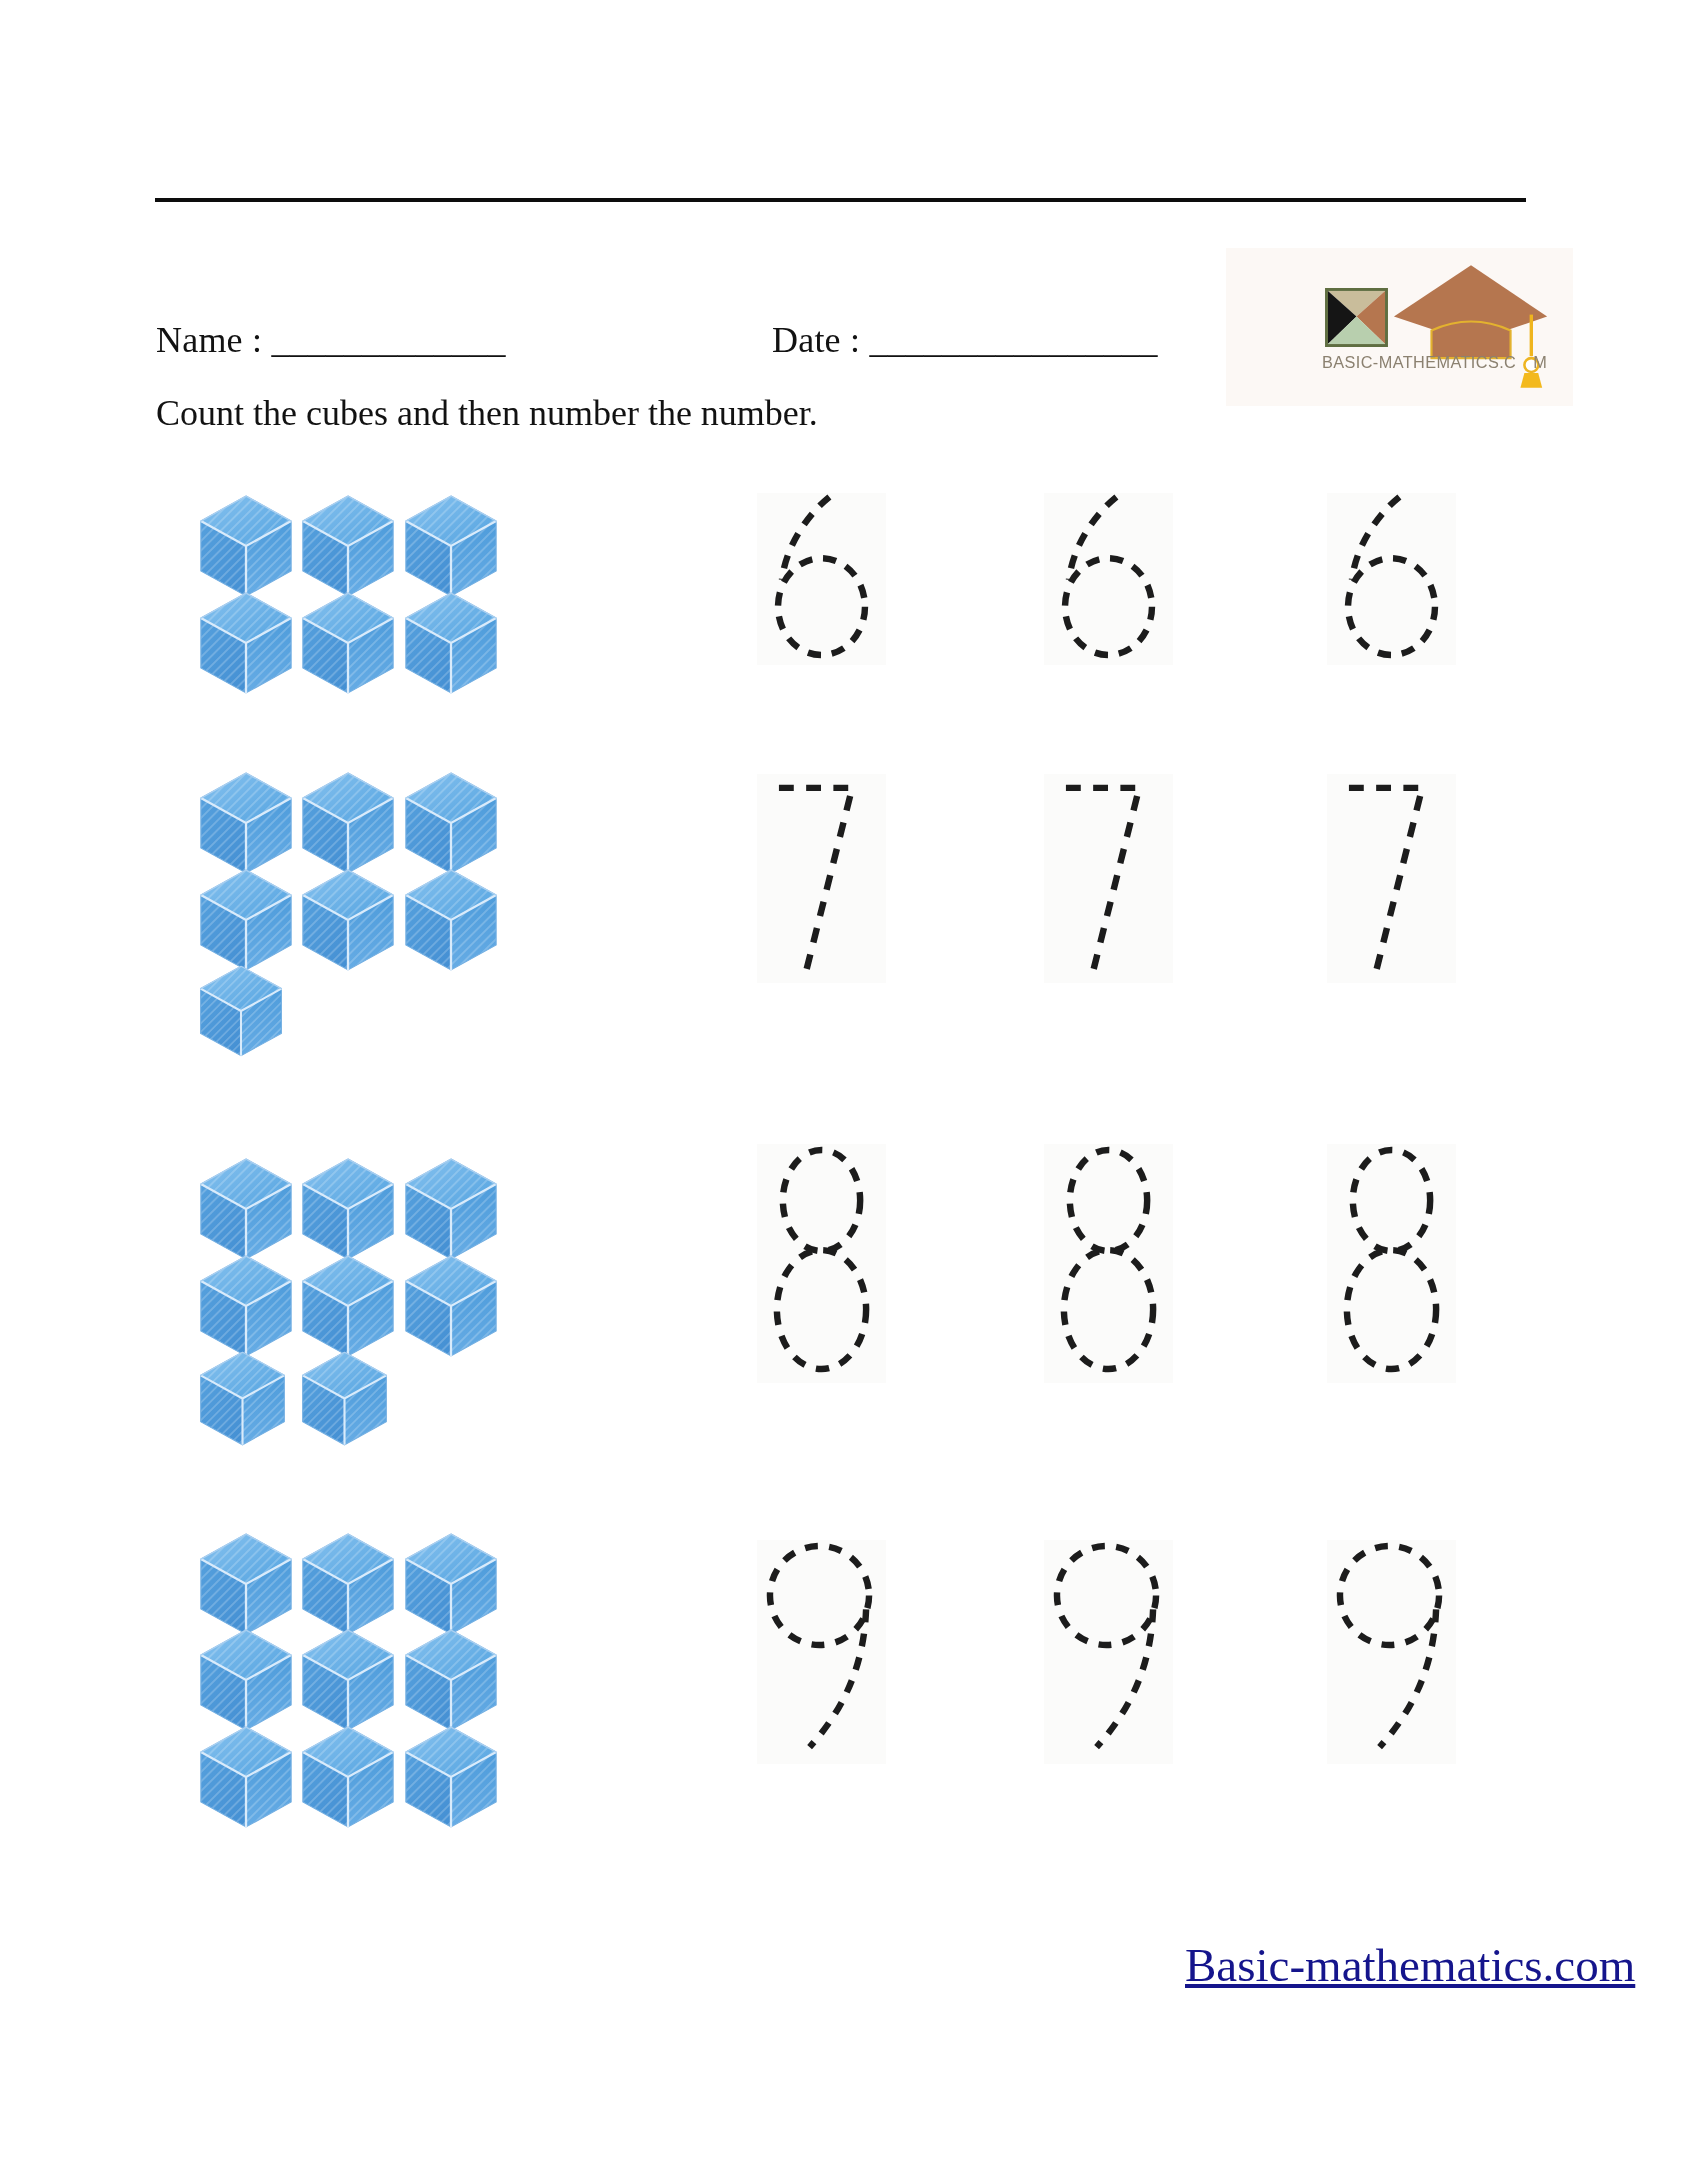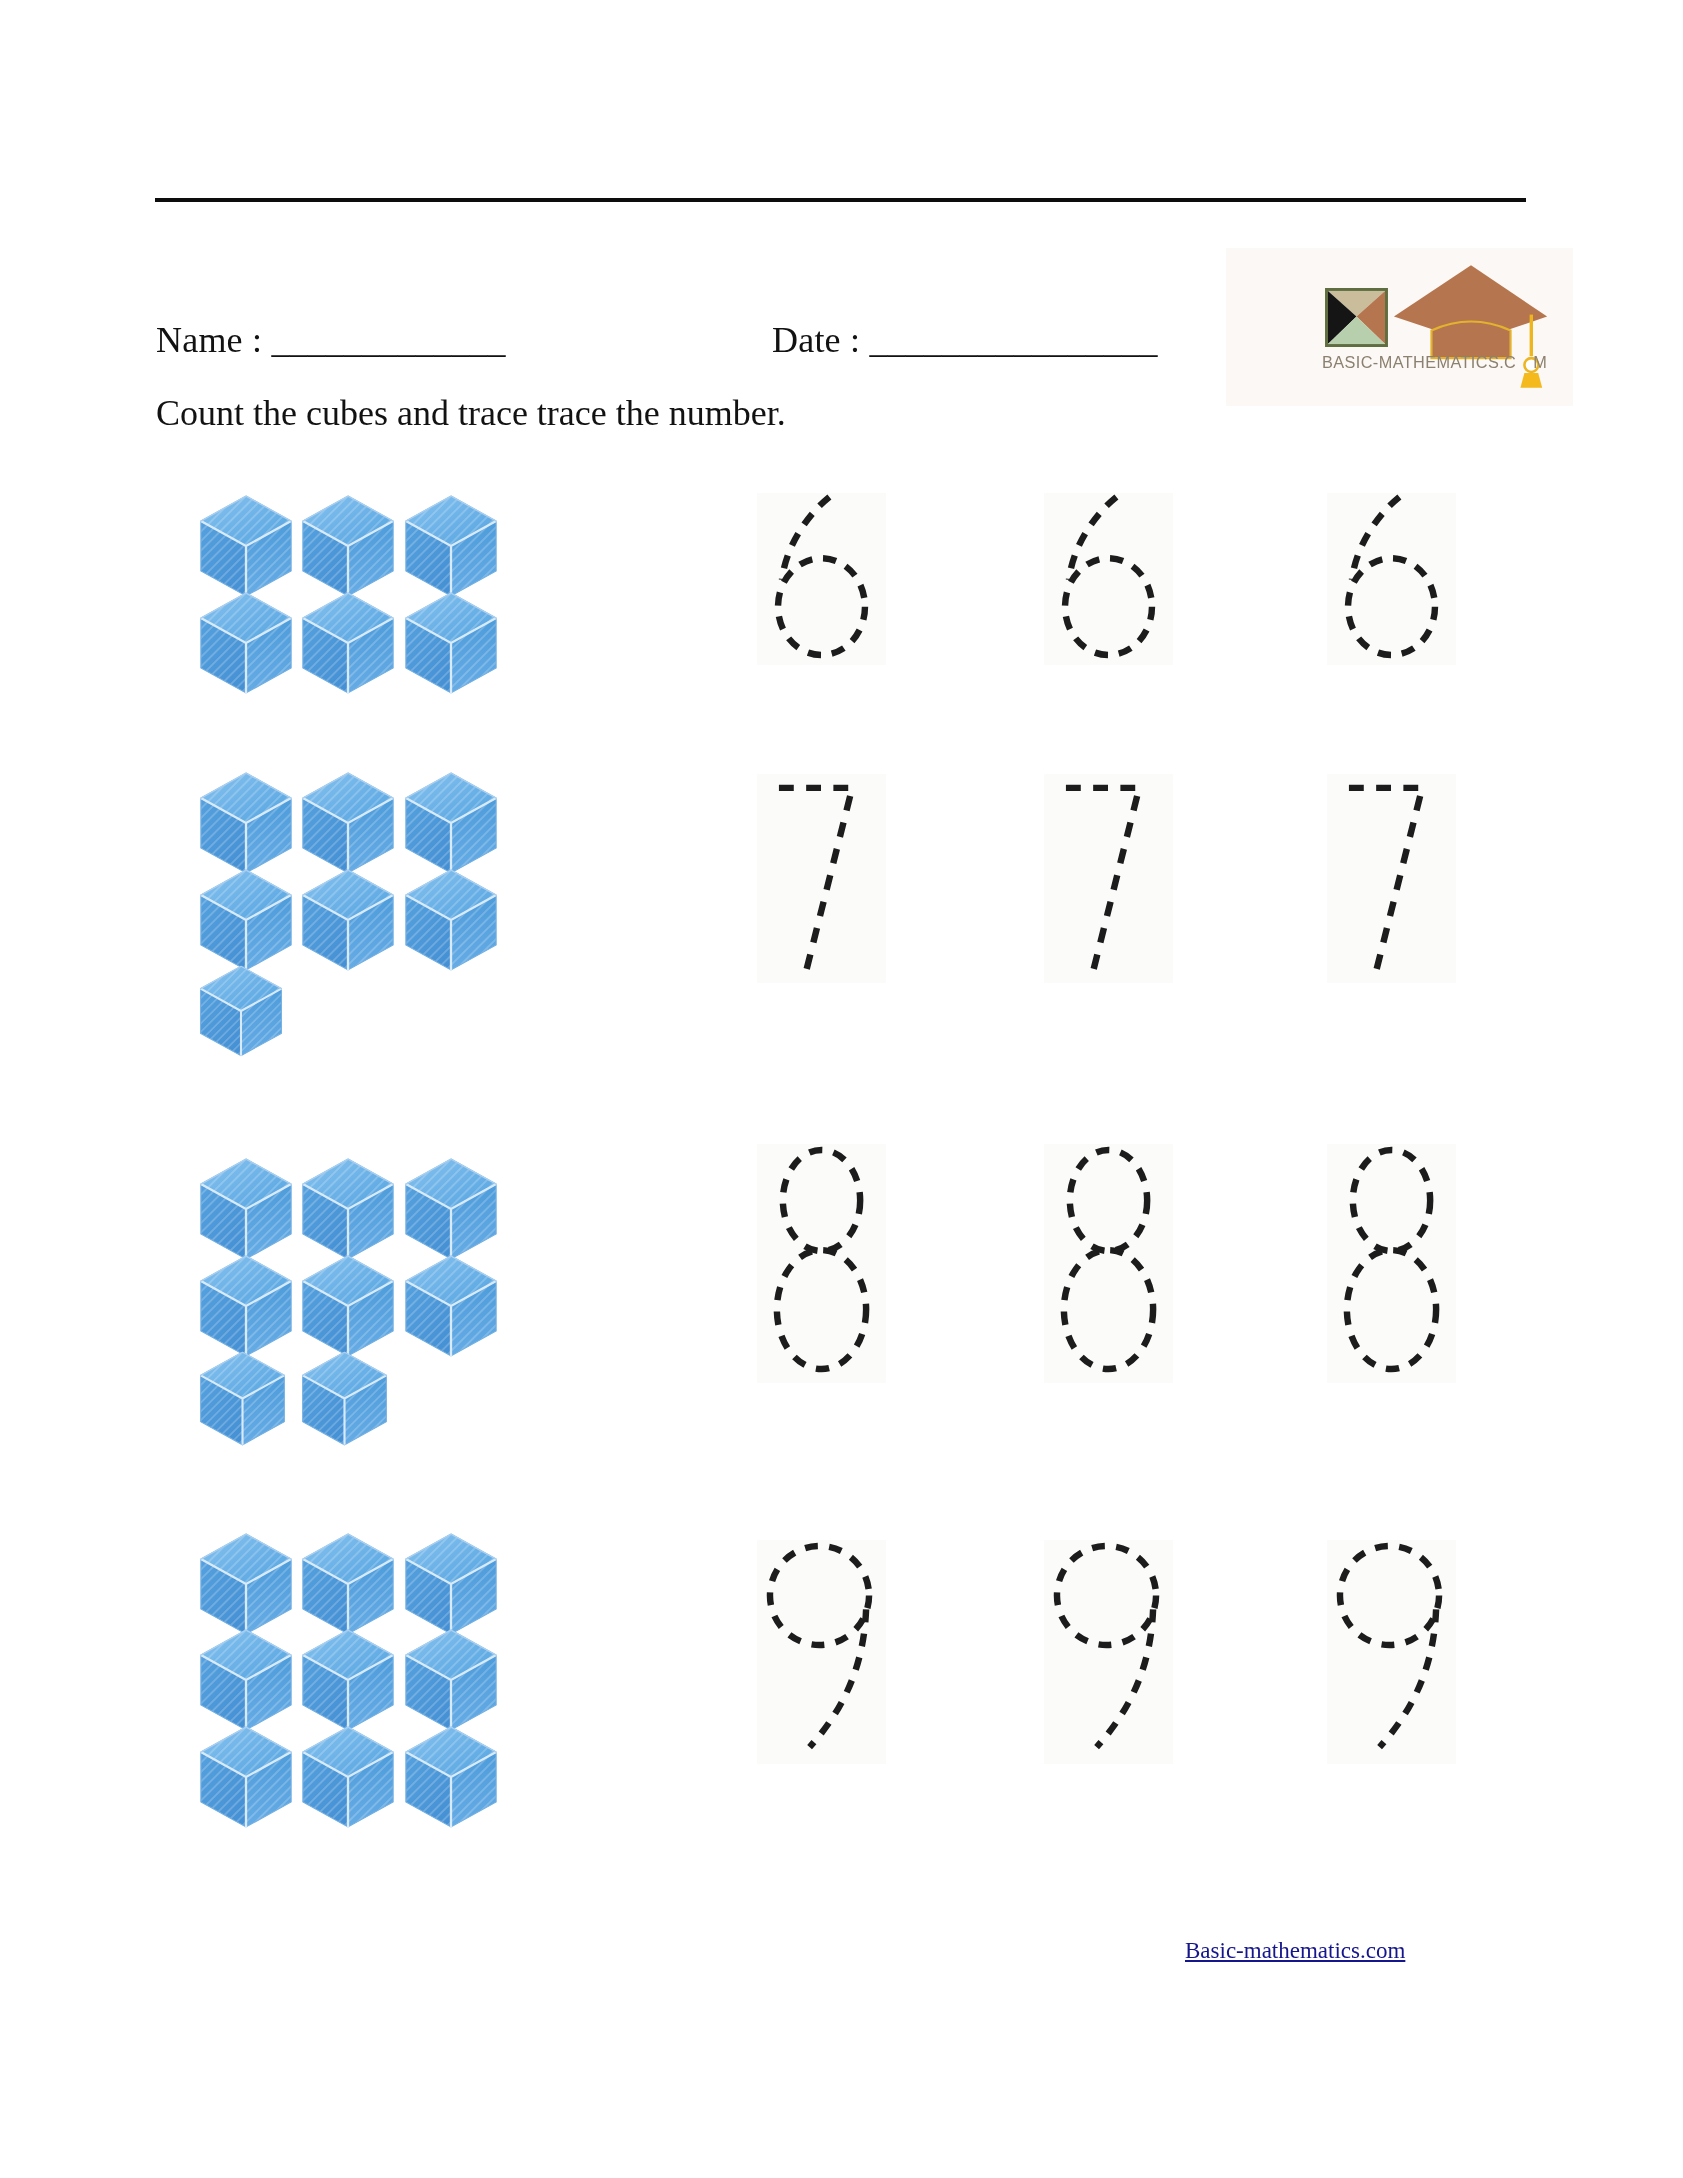--- a/index.html
+++ b/index.html
@@ -16,21 +16,21 @@
   .logo-square{position:absolute;left:99px;top:40px;}
   .logo-cap{position:absolute;left:161px;top:5px;}
   .brand{position:absolute;left:96px;top:105px;font-family:"Liberation Sans",sans-serif;
          font-size:16.3px;color:#8b8170;letter-spacing:0.4px;white-space:nowrap;display:flex;}
   .brand .o-gap{display:inline-block;width:17px;height:1px;}
   
   .cube{position:absolute;}
   .digit-cell{position:absolute;display:flex;justify-content:center;align-items:flex-start;
               background:rgba(247,247,245,0.55);}
   
-  .footer-link{position:absolute;left:1185px;top:1938px;font-size:23px;}
+  .footer-link{position:absolute;left:1185px;top:1938px;font-size:47px;}
   .footer-link a{color:#15158c;text-decoration:underline;}
 </style>
 </head>
 <body>
 
 <div class="sheet">
 
   <svg width="0" height="0" style="position:absolute" aria-hidden="true">
     <defs>
       <linearGradient id="gT" x1="0" y1="0" x2="1" y2="1">
@@ -85,21 +85,21 @@
       <circle cx="146" cy="113" r="7" fill="#ffffff" stroke="#eeb522" stroke-width="2.6"></circle>
       <polygon points="139,121 153,121 157,136 135,136" fill="#f3b91d"></polygon>
     </svg>
     <div class="brand">
       <span>BASIC-MATHEMATICS.C</span>
         <span class="o-gap"></span>
         <span>M</span>
     </div>
   </div>
 
-  <div class="instruction">Count the cubes and trace trace the number.</div>
+  <div class="instruction">Count the cubes and then number the number.</div>
 
   <div id="exercises">
       <div>
         <svg class="cube" viewBox="0 0 100 106" width="96" height="102" style="left: 198px; top: 495px;">
           <use href="#cubeShape"></use>
         </svg>
         <svg class="cube" viewBox="0 0 100 106" width="96" height="102" style="left: 300px; top: 495px;">
           <use href="#cubeShape"></use>
         </svg>
         <svg class="cube" viewBox="0 0 100 106" width="96" height="102" style="left: 403px; top: 495px;">

